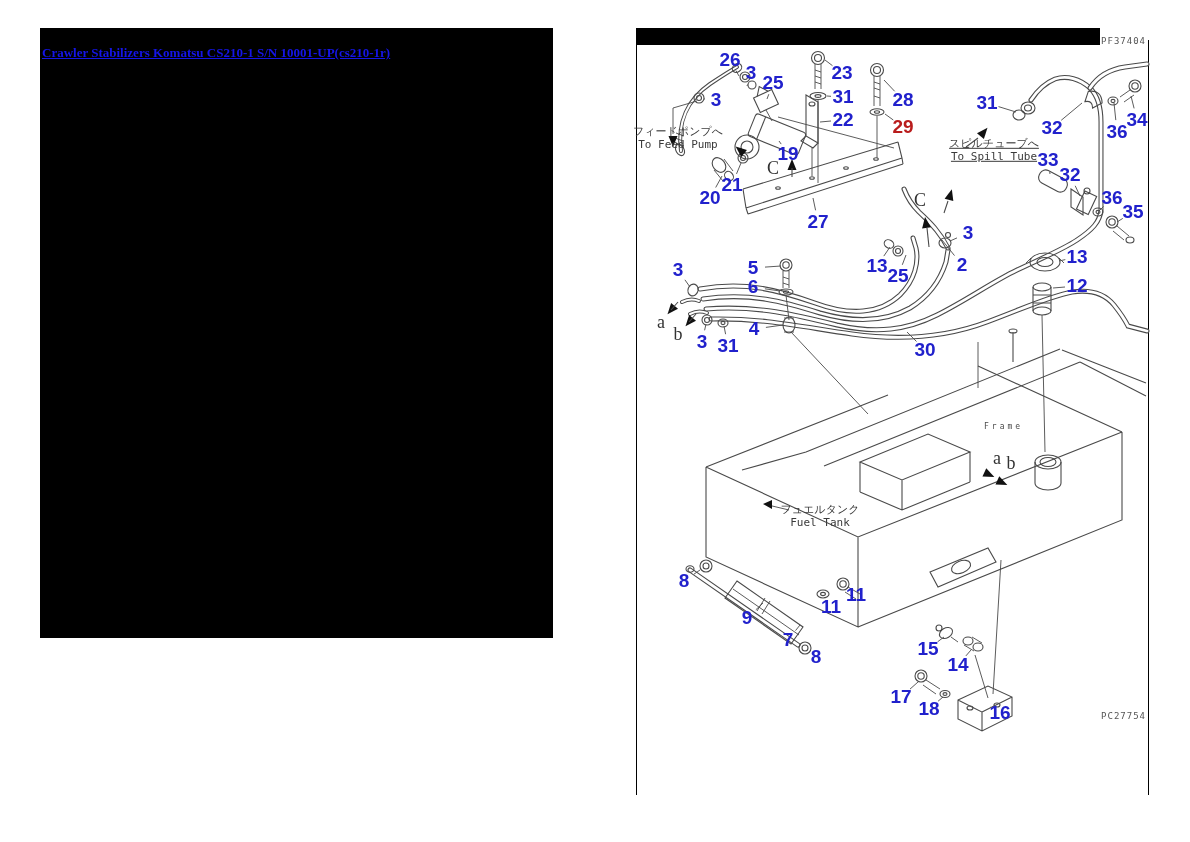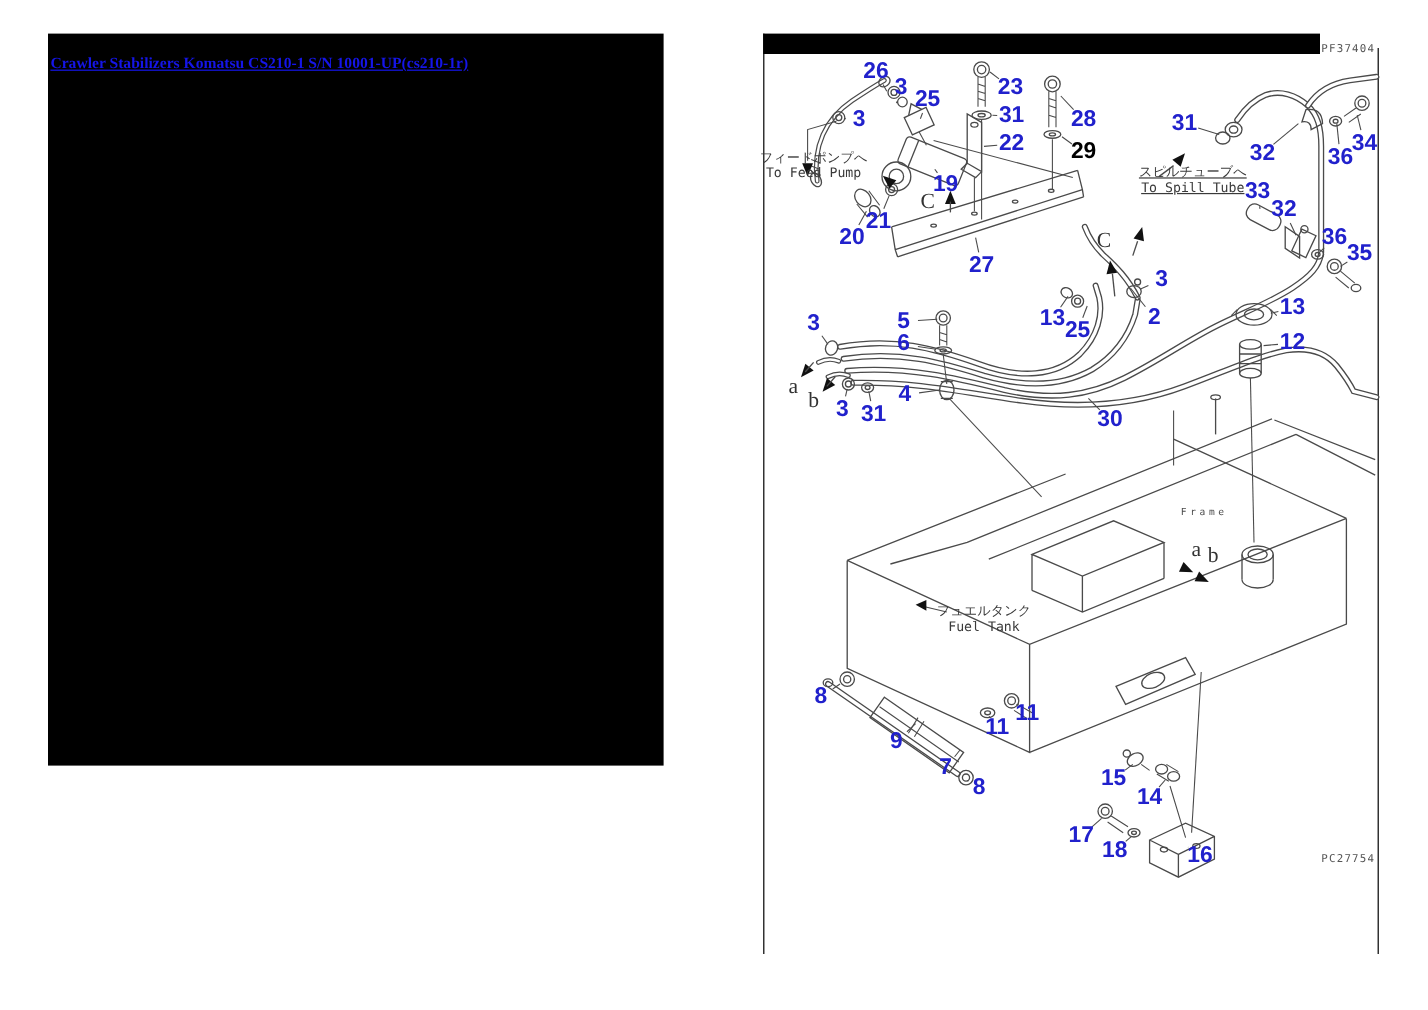--- a/index.html
+++ b/index.html
@@ -312,21 +312,21 @@
         <line x1="990.2" y1="706.1" x2="990" y2="706"></line>
       </g>
   </svg>
 <span class="callout" style="left: 730px; top: 60px; color: rgb(33, 33, 204);">26</span>
     <span class="callout" style="left: 751px; top: 73px; color: rgb(33, 33, 204);">3</span>
     <span class="callout" style="left: 773px; top: 83px; color: rgb(33, 33, 204);">25</span>
     <span class="callout" style="left: 716px; top: 100px; color: rgb(33, 33, 204);">3</span>
     <span class="callout" style="left: 842px; top: 73px; color: rgb(33, 33, 204);">23</span>
     <span class="callout" style="left: 843px; top: 97px; color: rgb(33, 33, 204);">31</span>
     <span class="callout" style="left: 903px; top: 100px; color: rgb(33, 33, 204);">28</span>
-    <span class="callout" style="left: 903px; top: 127px; color: #000000;">29</span>
+    <span class="callout" style="left: 903px; top: 127px; color: #b91c1c;">29</span>
     <span class="callout" style="left: 843px; top: 120px; color: rgb(33, 33, 204);">22</span>
     <span class="callout" style="left: 788px; top: 154px; color: rgb(33, 33, 204);">19</span>
     <span class="callout" style="left: 732px; top: 185px; color: rgb(33, 33, 204);">21</span>
     <span class="callout" style="left: 710px; top: 198px; color: rgb(33, 33, 204);">20</span>
     <span class="callout" style="left: 818px; top: 222px; color: rgb(33, 33, 204);">27</span>
     <span class="callout" style="left: 987px; top: 103px; color: rgb(33, 33, 204);">31</span>
     <span class="callout" style="left: 1052px; top: 128px; color: rgb(33, 33, 204);">32</span>
     <span class="callout" style="left: 1137px; top: 120px; color: rgb(33, 33, 204);">34</span>
     <span class="callout" style="left: 1117px; top: 132px; color: rgb(33, 33, 204);">36</span>
     <span class="callout" style="left: 1048px; top: 160px; color: rgb(33, 33, 204);">33</span>

